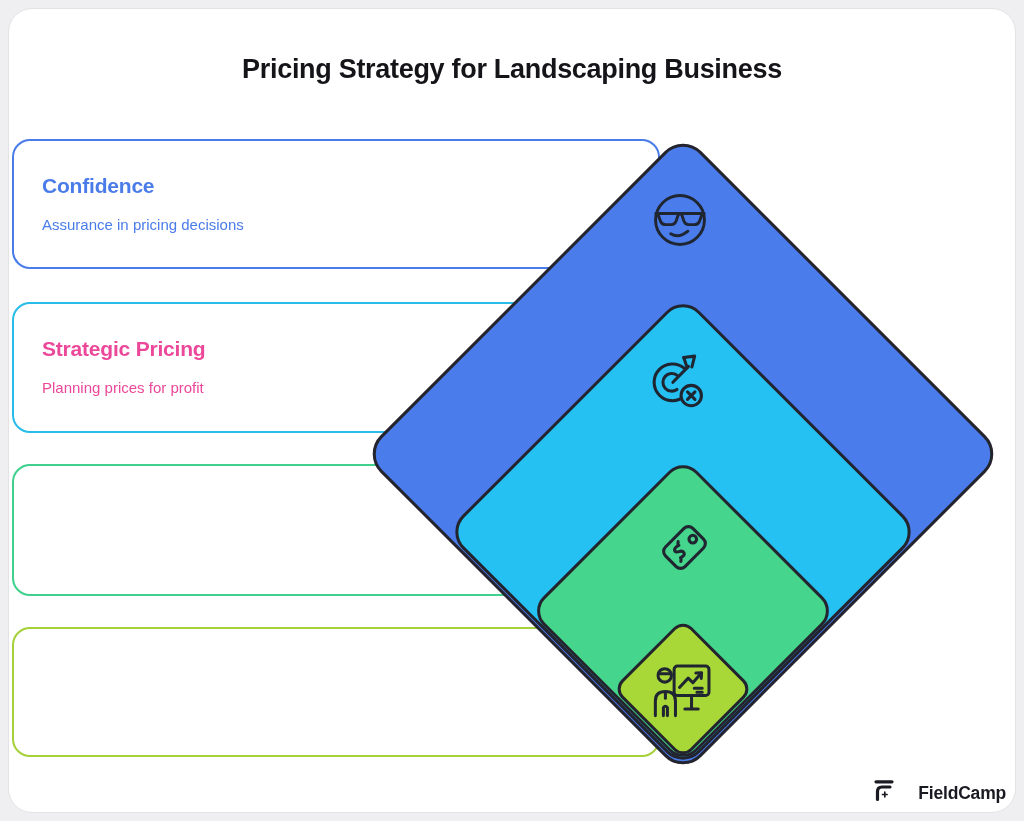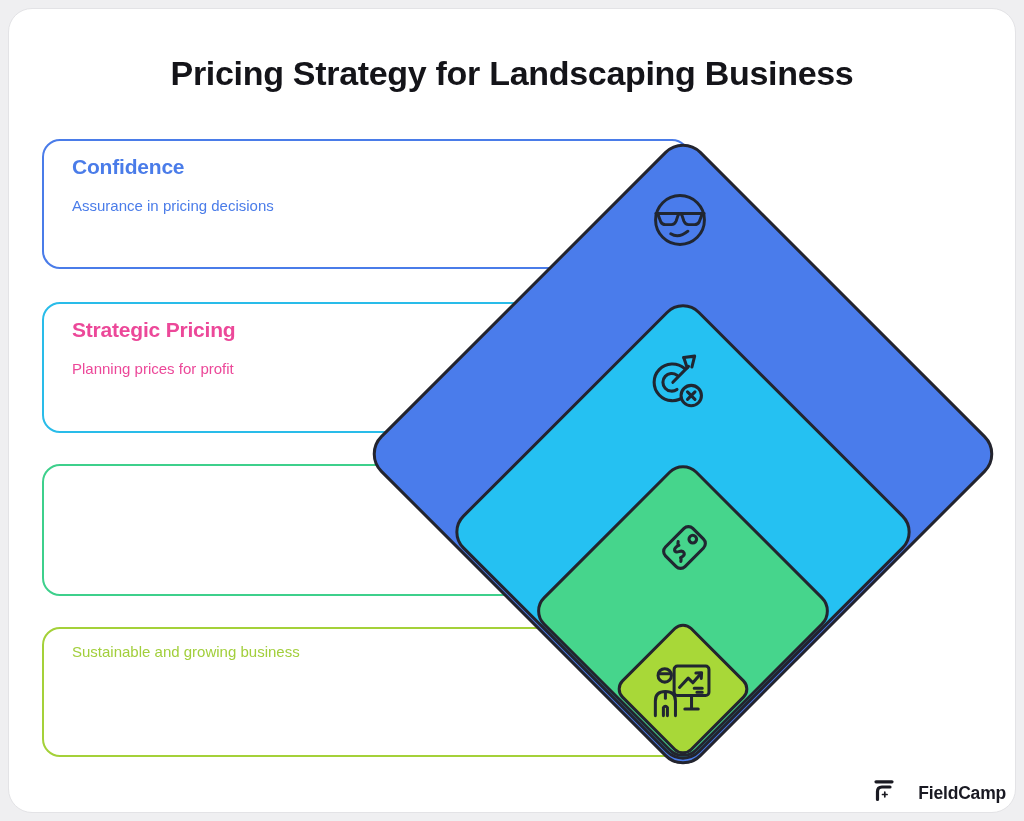--- a/index.html
+++ b/index.html
@@ -7,27 +7,27 @@
     width:1024px;height:821px;position:relative;overflow:hidden;
     background:#efeff1;
     font-family:"Liberation Sans","DejaVu Sans",sans-serif;
   }
   .canvas{
     position:absolute;left:8px;top:8px;right:8px;bottom:8px;
     background:#ffffff;border:1px solid #e3e3e6;border-radius:24px;
   }
   .page-title{
     position:absolute;left:0;top:54px;width:1024px;text-align:center;
-    font-size:34px;font-weight:700;color:#141419;letter-spacing:-0.3px;
+    font-size:27px;font-weight:700;color:#141419;letter-spacing:-0.3px;
   }
   
   .card{
-    position:absolute;left:42px;width:648px;height:130px;box-sizing:border-box;
+    position:absolute;left:12px;width:648px;height:130px;box-sizing:border-box;
     background:#ffffff;border:2.5px solid;border-radius:18px;
-    padding:14px 0 0 28px;z-index:1;
+    padding:33px 0 0 28px;z-index:1;
   }
   .card h2{margin:0 0 18px 0;font-size:21px;font-weight:700;letter-spacing:-0.2px;}
   .card p{margin:0;font-size:15px;font-weight:400;}
   #card-1{top:139px;border-color:#4a7ce9;color:#4a7ce9;}
   #card-2{top:302px;height:131px;border-color:#29bce9;color:#ec4899;}
   #card-3{top:464px;height:132px;border-color:#3ed08c;color:#3ecf8d;}
   #card-4{top:627px;border-color:#a4d139;color:#a2cf3c;}
   
   .diamond{position:absolute;transform:rotate(45deg);border:3px solid #23242e;box-sizing:border-box;}
   #diamond-blue {width:454px;height:454px;left:456px;top:227px;border-radius:26px;background:#4a7ceb;z-index:2;}
@@ -58,21 +58,20 @@
   <h2>Confidence</h2>
   <p>Assurance in pricing decisions</p>
 </div>
 <div class="card" id="card-2">
   <h2>Strategic Pricing</h2>
   <p>Planning prices for profit</p>
 </div>
 <div class="card" id="card-3">
 </div>
 <div class="card" id="card-4">
-  <p>Sustainable and growing business</p>
 </div>
 
 <div class="diamond" id="diamond-blue"></div>
 <div class="diamond" id="diamond-cyan"></div>
 <div class="diamond" id="diamond-green"></div>
 <div class="diamond" id="diamond-lime"></div>
 
 <div class="icon-wrap" id="icon-face">
   <svg viewBox="0 0 100 100" fill="none" stroke="#202631" stroke-width="4.5" stroke-linecap="round" stroke-linejoin="round">
     <circle cx="50" cy="50" r="37"></circle>

